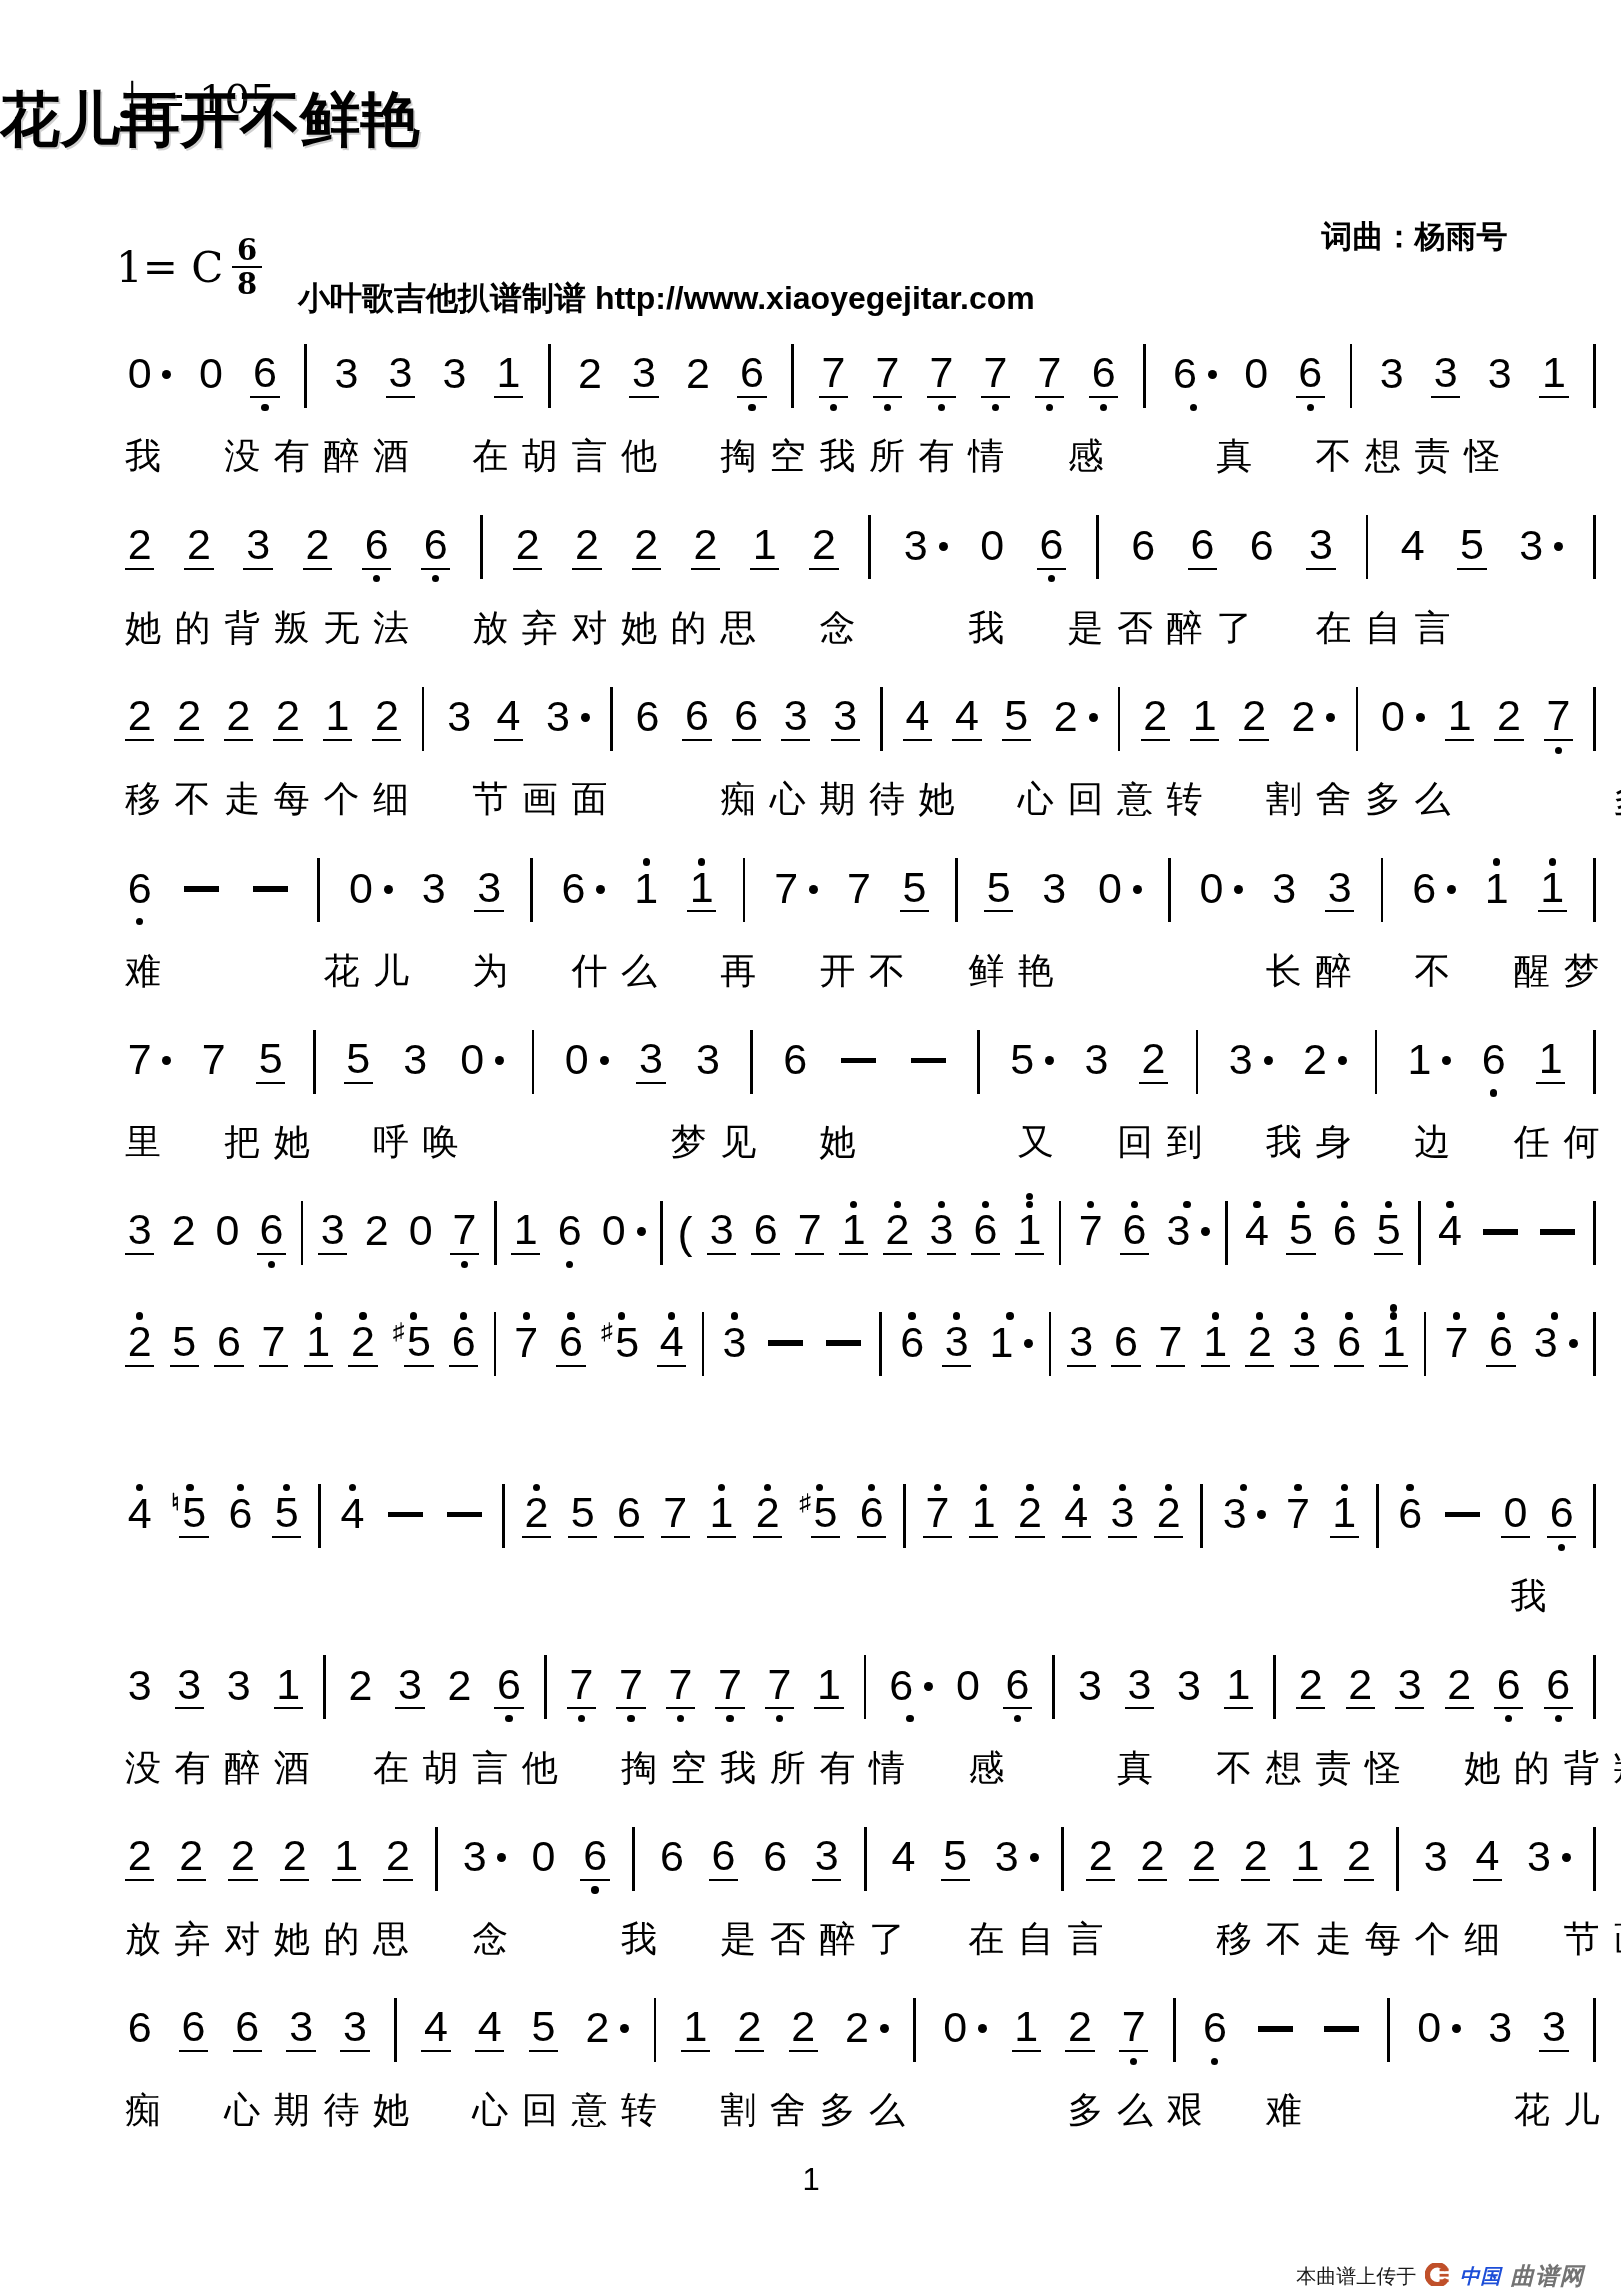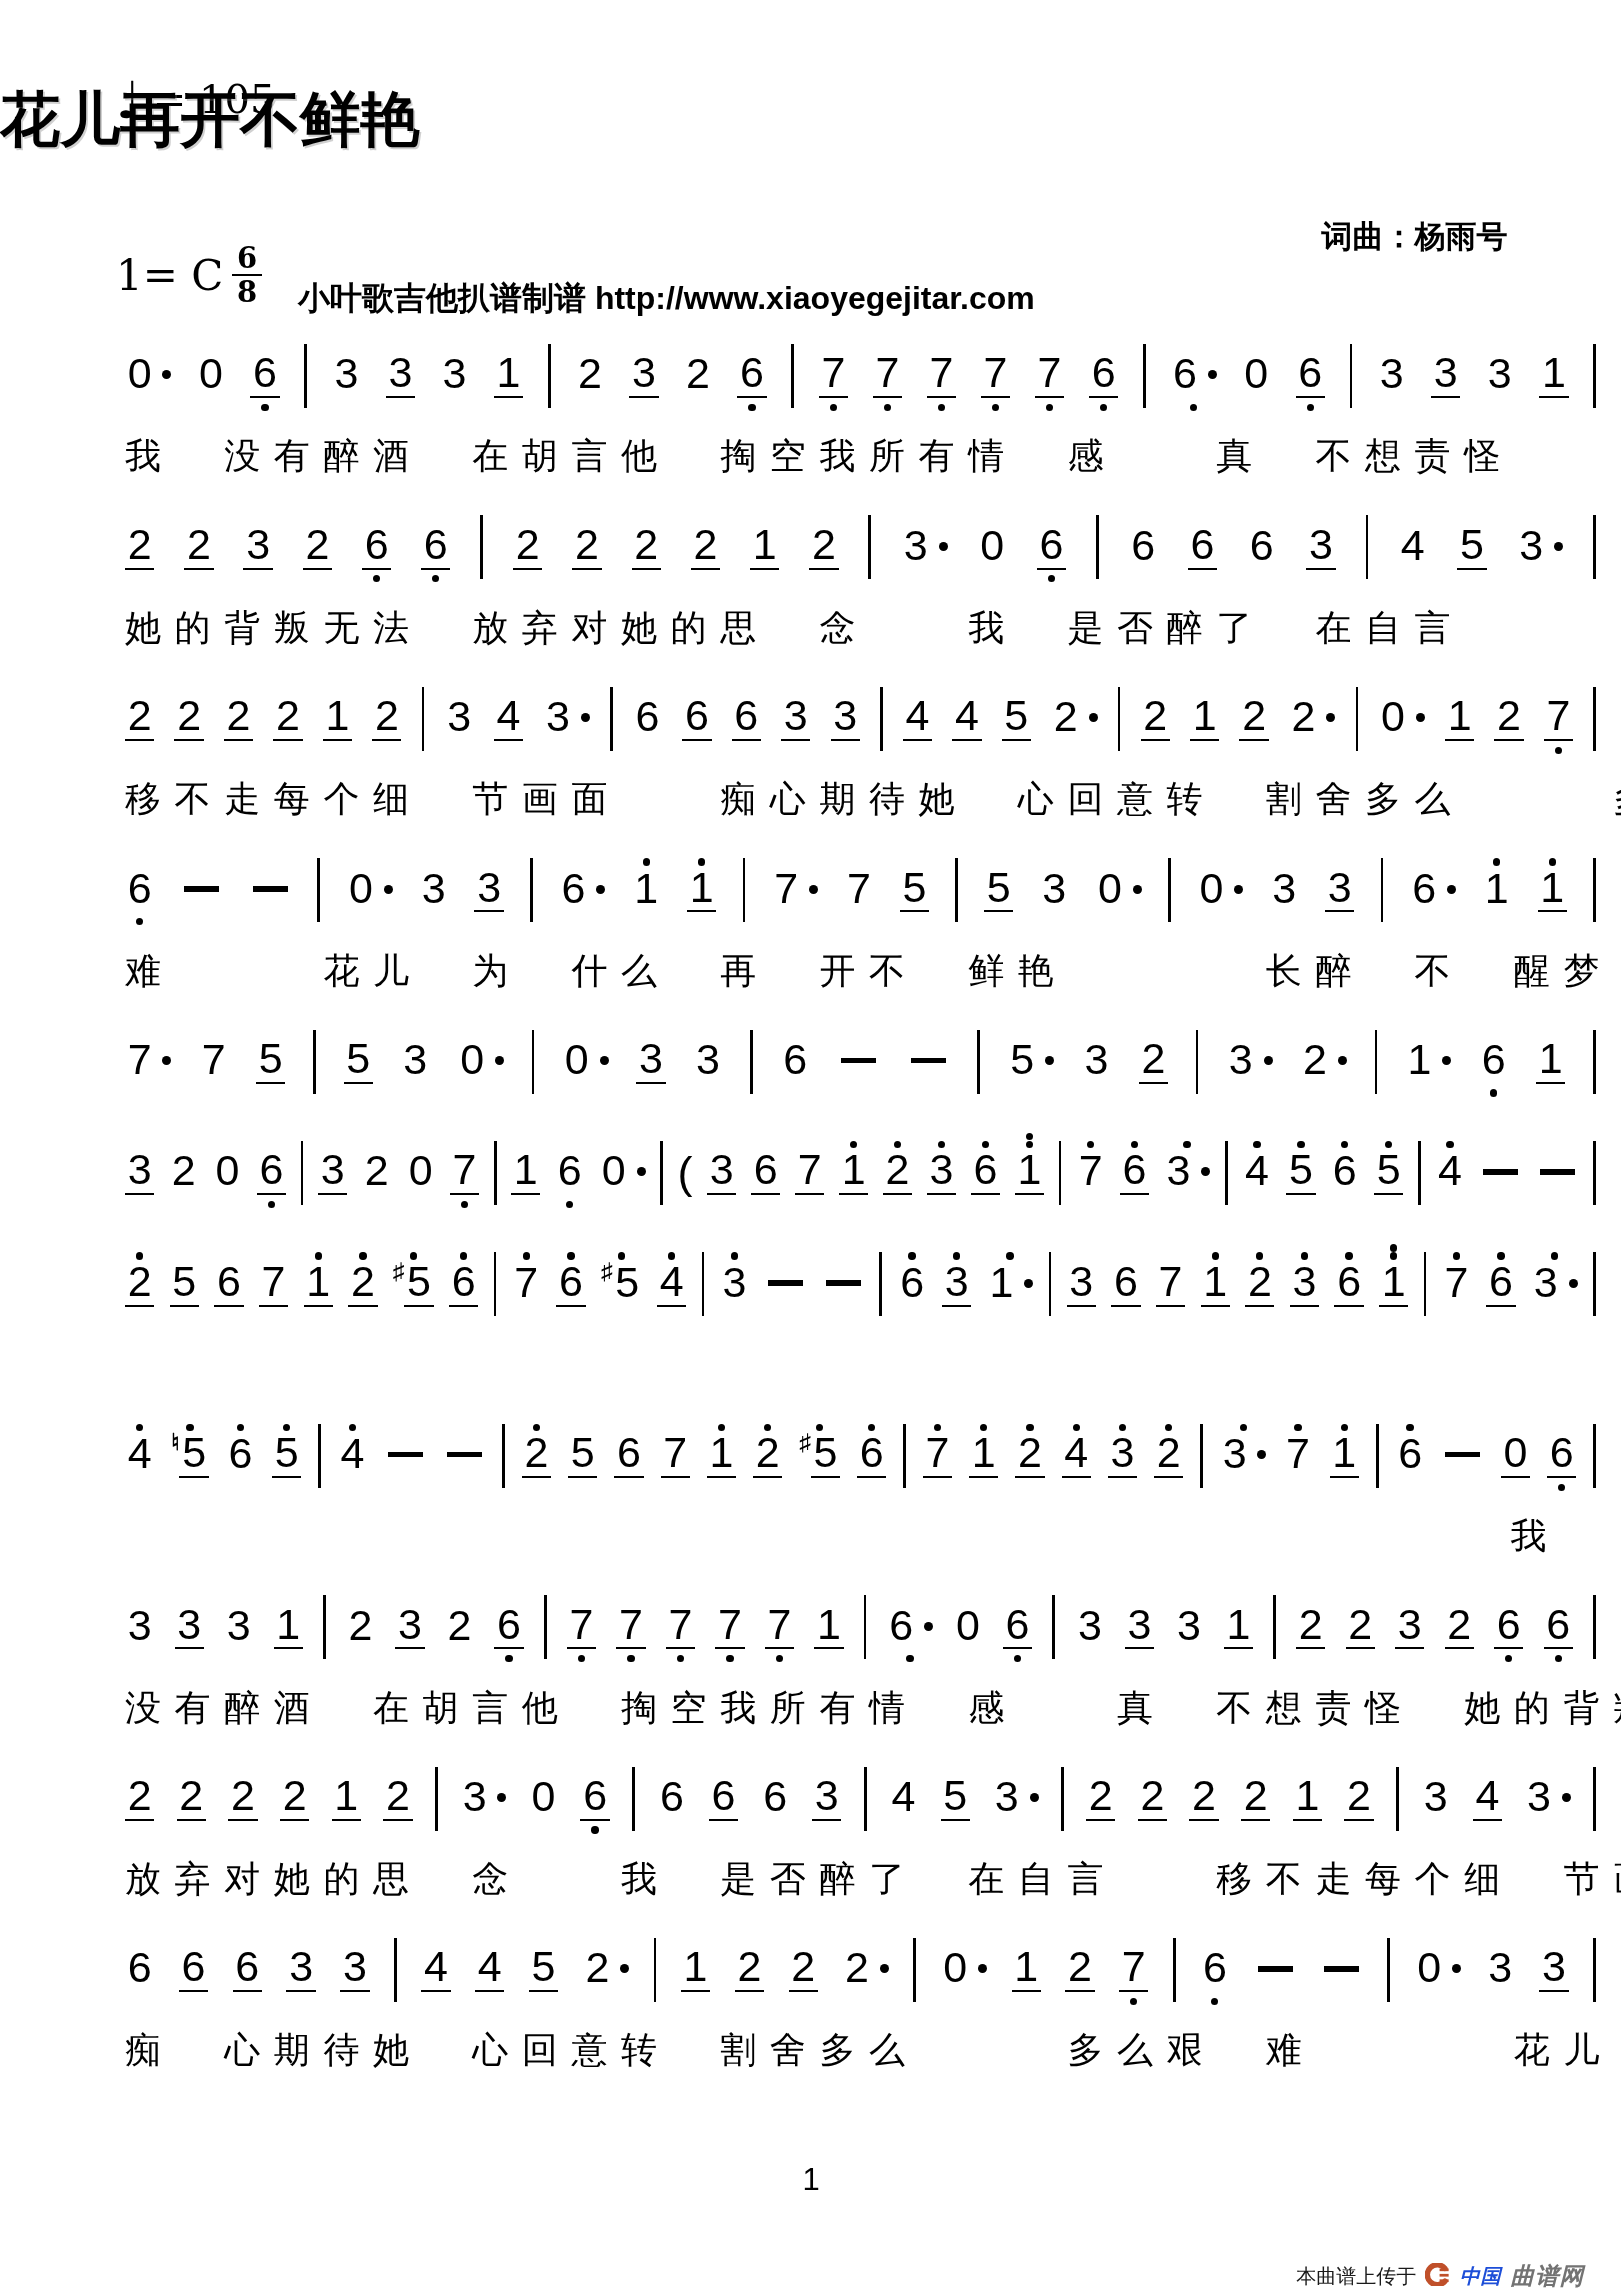--- a/index.html
+++ b/index.html
@@ -7,21 +7,21 @@
     width:1622px;height:2295px;position:relative;background:#ffffff;color:#000;
     font-family:"Liberation Sans",sans-serif;overflow:hidden;
   }
   
   .tempo{position:absolute;left:116px;top:71px;font-family:"DejaVu Serif",serif;font-size:40px;}
   .tempo .note-glyph{font-size:51px;font-family:"DejaVu Sans",sans-serif;vertical-align:-5.5px;}
   .title{position:absolute;left:0;right:0;top:80px;text-align:left;
     font-family:"DejaVu Serif","Liberation Serif",serif;font-weight:bold;font-size:60px;
     text-shadow:1.8px 1.8px 0 rgba(120,120,120,.35);}
   .meta{position:absolute;left:116px;right:100px;top:209px;height:118px;}
-  .keysig{position:absolute;left:0;top:34px;font-family:"DejaVu Serif","Liberation Serif",serif;font-size:42px;}
+  .keysig{position:absolute;left:0;top:26px;font-family:"DejaVu Serif","Liberation Serif",serif;font-size:42px;}
   .frac{display:inline-block;vertical-align:-12.7px;text-align:center;font-size:29px;line-height:1.05;margin-left:9px;font-weight:bold;}
   .frac .fr-top{display:block;border-bottom:2.7px solid #000;padding:0 4.5px 0.9px;}
   .frac .fr-bot{display:block;padding-top:0.9px;}
   .credit{position:absolute;right:14.5px;top:7.3px;font-size:31px;font-weight:bold;}
   .source{position:absolute;left:182px;top:68px;font-size:32px;font-weight:bold;}
   
   .score{position:absolute;left:125px;top:335px;width:1471px;}
   .system{margin-bottom:29px;}
   .notes-row{display:flex;justify-content:space-between;align-items:flex-start;}
   .tok{display:flex;flex-direction:column;align-items:center;}
@@ -964,20 +964,21 @@
         </div>
         <div class="tok">
           <div class="hi"></div>
           <div class="main">
             <div class="num u1">1</div>
           </div>
           <div class="lo"></div>
         </div>
         <div class="barline"></div>
       </div>
+      <div class="lyrics-row">里　把她　呼唤　　　　梦见　她　　　又　回到　我身　边　任何</div>
     </div>
     <div class="system">
       <div class="notes-row">
         <div class="tok">
           <div class="hi"></div>
           <div class="main">
             <div class="num u1">3</div>
           </div>
           <div class="lo"></div>
         </div>

